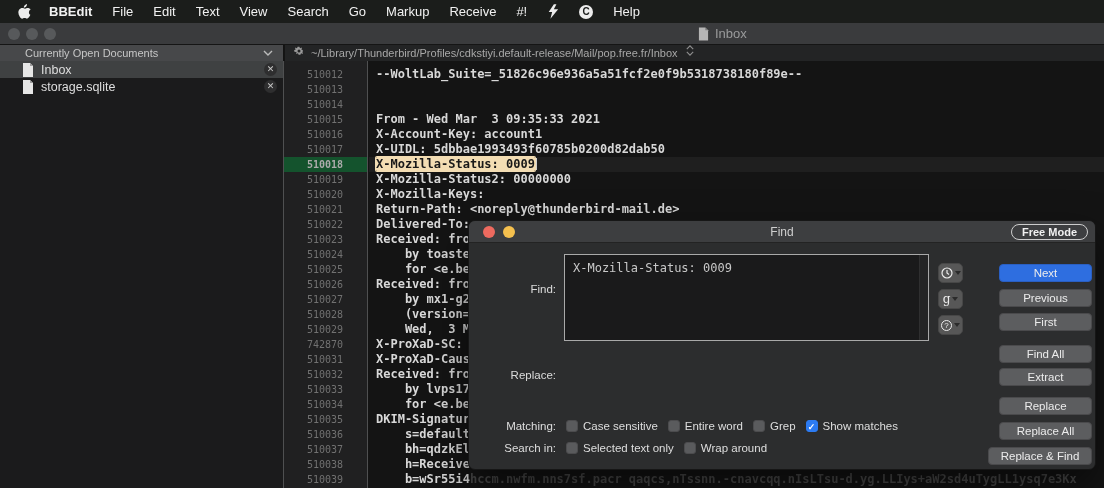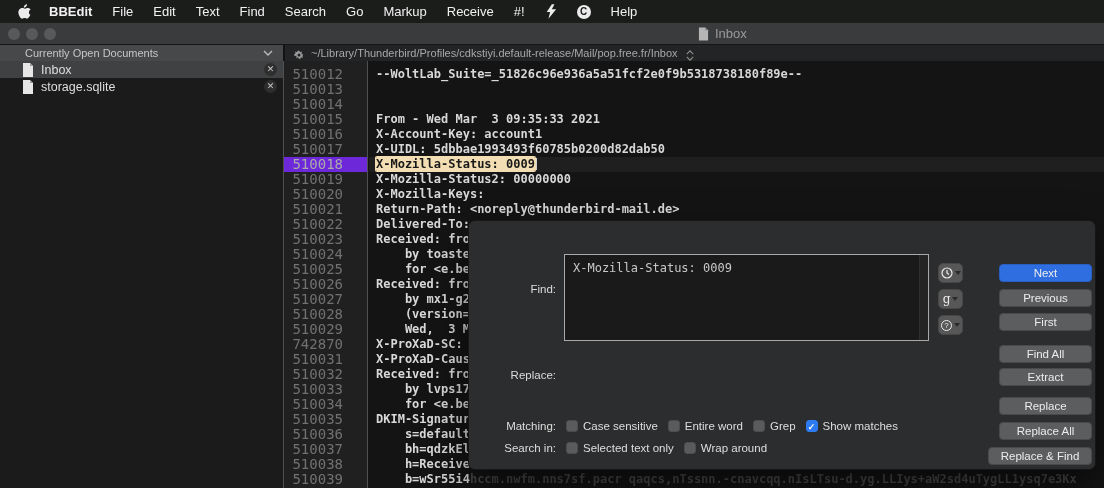--- a/index.html
+++ b/index.html
@@ -23,39 +23,39 @@
   .win-title{ position:absolute; left:698px; top:3px; display:flex; gap:6px;
     align-items:center; color:#9a9b9c; font-size:13px; }
 
   .header-row{ position:absolute; top:45px; left:0; width:1104px; height:16px; }
   .sb-header{ position:absolute; left:0; top:0; width:284px; height:16px;
     background:#47484a; color:#c6c6c6; font-size:11px; line-height:16px;
     padding-left:25px; border-right:1px solid #131313; }
   .sb-header .chev{ position:absolute; right:10px; top:5px; }
   .path-bar{ position:absolute; left:285px; top:0; width:819px; height:16px;
     background:#232425; color:#a8a8a8; font-size:11px; line-height:16px;
-    display:flex; align-items:flex-end; gap:6px; padding-left:8px; }
+    display:flex; align-items:flex-start; gap:6px; padding-left:8px; }
   .stepper{ display:flex; flex-direction:column; gap:1px; margin-left:2px; }
 
   
   .sidebar{ position:absolute; left:0; top:61px; width:284px; height:427px;
     background:#1b1b1c; border-right:1px solid #4f5051; }
   .sb-item{ position:relative; height:17px; display:flex; align-items:center;
     gap:7px; padding-left:22px; color:#dfdfdf; font-size:12.5px; }
   .sb-item.sel{ background:#3f4142; }
   .sb-close{ position:absolute; right:6px; top:2px; width:13px; height:13px;
     border-radius:50%; background:#2e2e2f; color:#c9c9c9; font-size:9px;
     line-height:13px; text-align:center; }
 
   
   .gutter{ position:absolute; left:284px; top:61px; width:84px; height:427px;
     background:#202021; border-right:1px solid #4f5051; padding-top:6px;
-    font-family:"DejaVu Sans Mono", monospace; font-size:14px; color:#717171; }
+    font-family:"DejaVu Sans Mono", monospace; font-size:10px; color:#717171; }
   .gutter .gl{ height:15px; line-height:15px; text-align:right; padding-right:24px; }
-  .gutter .gl.cur{ background:#6d28d9; color:#ababab; }
+  .gutter .gl.cur{ background:#14532d; color:#ababab;font-weight:bold; }
   .code{ position:absolute; left:369px; top:61px; width:735px; height:427px;
     background:#141414; padding-top:6px; overflow:hidden;
     font-family:"DejaVu Sans Mono", monospace; font-size:12px; color:#d8d8d8; }
   .code .cl{ height:15px; line-height:15px; padding-left:7px; white-space:pre;font-weight:bold; }
   .code .cl.cur{ background:rgba(255,255,255,0.05); }
   .code .match{ background:#f3ddb3; color:#191919; border-radius:1px;
     box-shadow:0 0 0 1px #f3ddb3; }
   .code .caret{ display:inline-block; width:1px; height:12px; background:#cfcfcf;
     vertical-align:-2px; margin-left:1px; }
   .code .dimtail{ color:#4a4a4a; }
@@ -130,21 +130,21 @@
           <path fill="#ececec" d="M9.7 0c.1 1-.3 2-.9 2.7-.6.7-1.6 1.3-2.5 1.2-.1-1 .4-2 1-2.6C7.9.6 8.9.1 9.7 0z"></path>
           <path fill="#ececec" d="M13.3 11.6c-.3.8-.5 1.2-1 1.9-.6 1-1.5 2.2-2.6 2.2-1 0-1.3-.7-2.6-.7-1.3 0-1.6.7-2.6.7-1.1 0-2-1.1-2.6-2.1C.1 10.9-.1 7.8 1.2 6.1 2.1 5 3.4 4.3 4.6 4.3c1.2 0 2 .7 3 .7 1 0 1.6-.7 3-.7 1.1 0 2.2.6 3 1.6-2.6 1.5-2.2 5.2-.3 5.7z"></path>
         </svg>
       </span>
     </span>
     <span id="menu-items" style="display:flex">
         <span class="mitem brand">BBEdit</span>
         <span class="mitem">File</span>
         <span class="mitem">Edit</span>
         <span class="mitem">Text</span>
-        <span class="mitem">Find</span>
+        <span class="mitem">View</span>
         <span class="mitem">Search</span>
         <span class="mitem">Go</span>
         <span class="mitem">Markup</span>
         <span class="mitem">Receive</span>
         <span class="mitem">#!</span>
       </span>
     <span class="mitem">
       <span>
         <svg width="12" height="15" viewBox="0 0 14 17">
             <polygon fill="#ececec" points="8,0 2,9 6,9 4,17 13,6 8,6 11,0"></polygon>
@@ -278,20 +278,26 @@
       <div class="cl">    by lvps17</div>
       <div class="cl">    for &lt;e.be</div>
       <div class="cl">DKIM-Signatur</div>
       <div class="cl">    s=default</div>
       <div class="cl">    bh=qdzkEl</div>
       <div class="cl">    h=Receive</div>
       <div class="cl">    b=wSr55i4<span class="dimtail">hccm.nwfm.nns7sf.pacr qaqcs,nTssnn.-cnavcqq.nIsLTsu-d.yg.LLIys+aW2sd4uTygLL1ysq7e3Kx</span></div>
     </div>
 
   <div class="dialog">
+    <div class="dlg-title">
+      <span class="tl red" style="left:14px"></span>
+      <span class="tl yellow" style="left:34px"></span>
+      <span class="dlg-title-text">Find</span>
+      <button class="free-mode">Free Mode</button>
+    </div>
 
     <div class="dlg-label" style="top:42px">Find:</div>
     <div class="field find">
       <div class="ftext">X-Mozilla-Status: 0009</div>
       <div class="scrollstrip"></div>
     </div>
 
     <div class="dlg-label" style="top:128px">Replace:</div>
 
     <div class="icon-stack" id="icon-stack">

